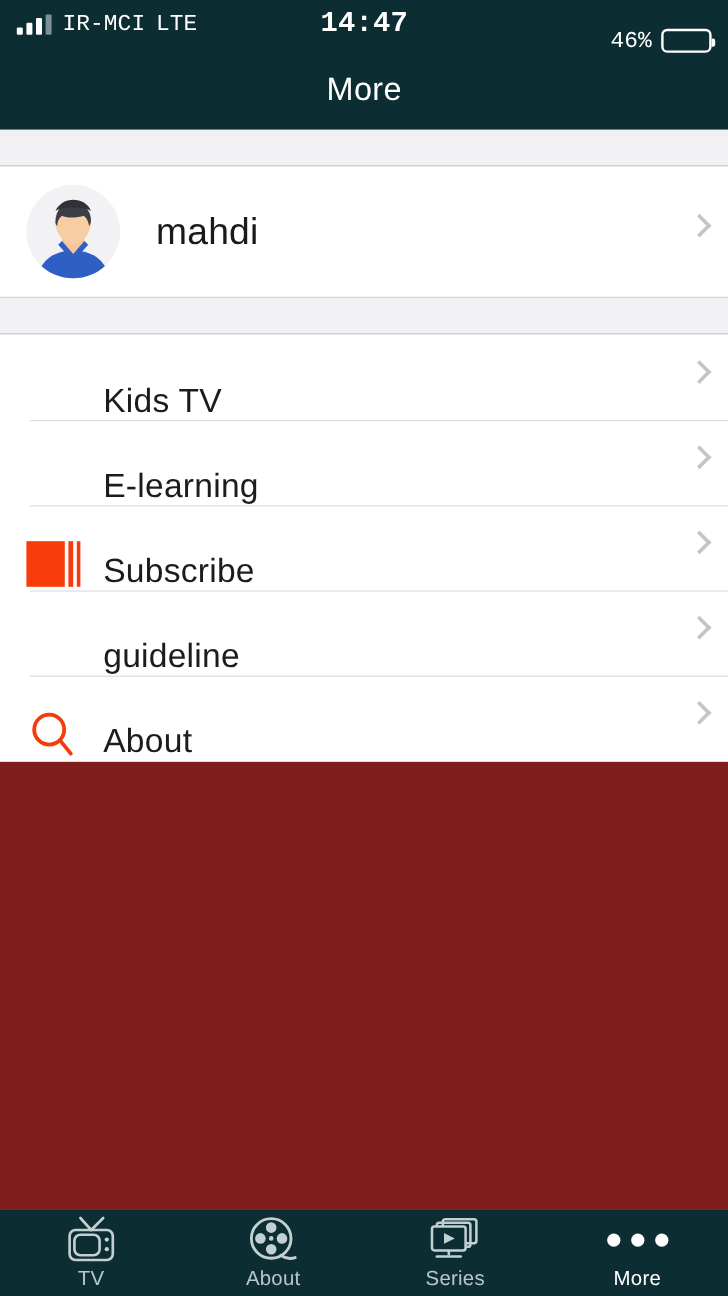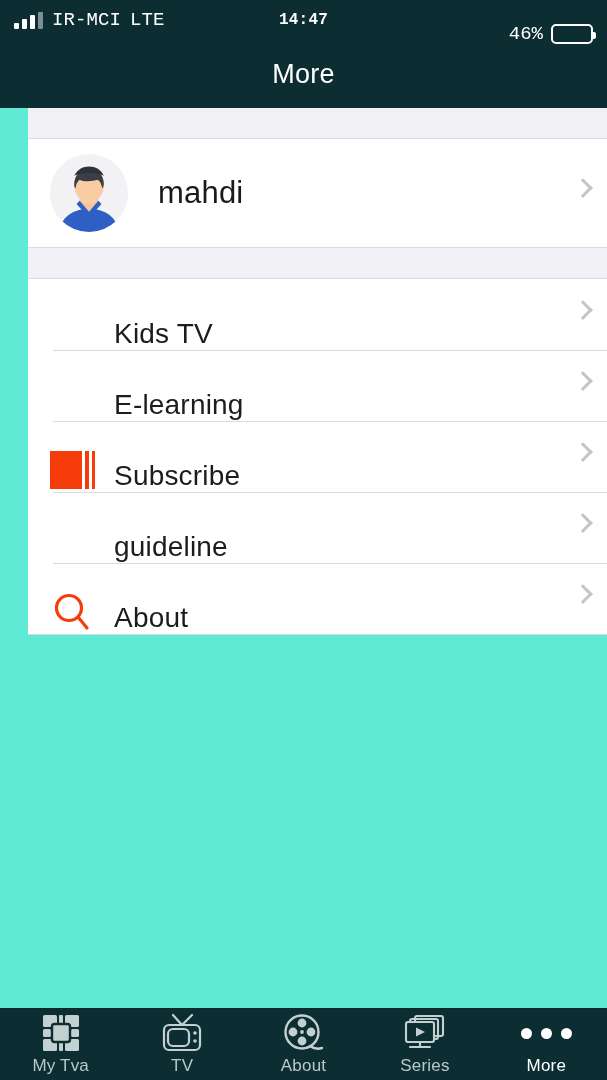--- a/index.html
+++ b/index.html
@@ -21,21 +21,21 @@
   .sb-left { display:flex; align-items:center; gap:9px; }
   .signal { display:flex; align-items:flex-end; gap:3px; height:17px; }
   .signal i { display:block; width:5px; background:#ffffff; border-radius:1px; }
   .signal i:nth-child(1){ height:6px; }
   .signal i:nth-child(2){ height:10px; }
   .signal i:nth-child(3){ height:14px; }
   .signal i:nth-child(4){ height:17px; background:#7a9095; }
   .carrier, .radio { color:#fff; font-size:19px; letter-spacing:0.1px; }
   .sb-time {
     position:absolute; left:0; right:0; text-align:center;
-    color:#fff; font-size:16px; font-weight:bold; letter-spacing:0.2px;
+    color:#fff; font-size:24px; font-weight:bold; letter-spacing:0.2px;
     pointer-events:none;
   }
   .sb-right {
     margin-left:auto; display:flex; align-items:center; gap:8px;
     position:relative; z-index:2;margin-top:28px;
   }
   .batt-pct { color:#fff; font-size:19px; }
   .batt {
     width:42px; height:20px; border:2px solid #ffffff;
     border-radius:5px; padding:2px; position:relative;
@@ -47,21 +47,21 @@
   }
 
   
   .navbar {
     height:68px; background:#0c2e33;
     display:flex; align-items:center; justify-content:center;
   }
   .nav-title { color:#ffffff; font-size:27px; letter-spacing:0.3px; }
 
   
-  .content { position:absolute; top:108px; left:0; right:0; bottom:72px; background:#5eead4; overflow:hidden;padding-left:28px; }
+  .content { position:absolute; top:108px; left:0; right:0; bottom:72px; background:#7f1d1d; overflow:hidden; }
   .gap { height:30px; background:#f0f0f5; }
   .group { background:#ffffff; border-top:1px solid #dcdce0; border-bottom:1px solid #dcdce0; }
 
   .profile-row {
     height:108px; display:flex; align-items:center;
     padding:0 22px; background:#ffffff; position:relative;
   }
   .avatar {
     width:78px; height:78px; border-radius:50%;
     background:radial-gradient(circle at 50% 42%, #fbfbfc 40%, #e4e4e7 100%);
@@ -211,38 +211,20 @@
           <span class="row-label">About</span>
           <span class="chev"></span>
         </div>
       </div>
 
   </div>
 
   <div class="tabbar" id="tabbar">
       <div class="tab">
         <div class="tab-ic">
-          <svg width="40" height="40" viewBox="0 0 40 40">
-            <g fill="#c3d0d2">
-              <rect x="2" y="2" width="14" height="12" rx="1.5"></rect>
-              <rect x="24" y="2" width="14" height="12" rx="1.5"></rect>
-              <rect x="2" y="26" width="14" height="12" rx="1.5"></rect>
-              <rect x="24" y="26" width="14" height="12" rx="1.5"></rect>
-              <rect x="2" y="16" width="8" height="8" rx="1.5"></rect>
-              <rect x="30" y="16" width="8" height="8" rx="1.5"></rect>
-              <rect x="18" y="2" width="4" height="10" rx="1"></rect>
-              <rect x="18" y="28" width="4" height="10" rx="1"></rect>
-            </g>
-            <rect x="11" y="11" width="18" height="18" rx="2.5" fill="#c3d0d2" stroke="#0c2e33" stroke-width="2.4"></rect>
-          </svg>
-        </div>
-        <div class="tab-lbl">My Tva</div>
-      </div>
-      <div class="tab">
-        <div class="tab-ic">
           <svg width="42" height="40" viewBox="0 0 42 40">
             <g fill="none" stroke="#c3d0d2" stroke-width="2.2" stroke-linecap="round">
               <line x1="21" y1="12" x2="12" y2="2"></line>
               <line x1="21" y1="12" x2="31" y2="2"></line>
               <rect x="3" y="12" width="36" height="25" rx="5"></rect>
               <rect x="7" y="16" width="21" height="17" rx="5"></rect>
             </g>
             <circle cx="34" cy="20" r="1.8" fill="#c3d0d2"></circle>
             <circle cx="34" cy="28" r="1.8" fill="#c3d0d2"></circle>
           </svg>

